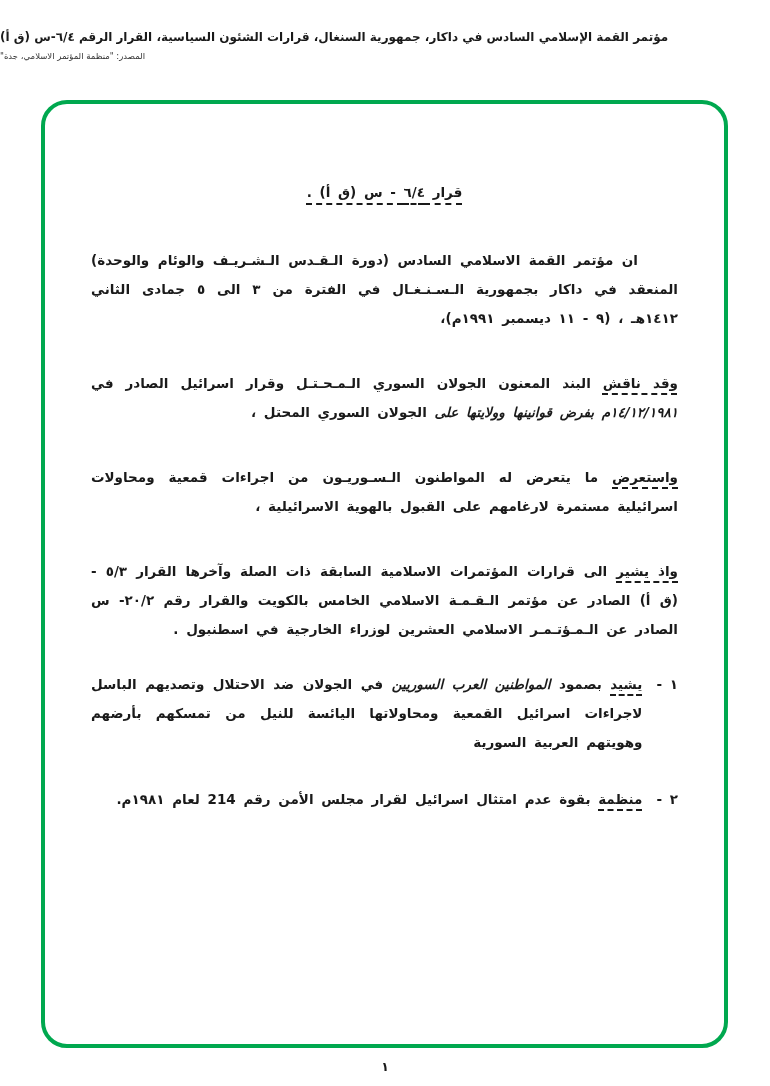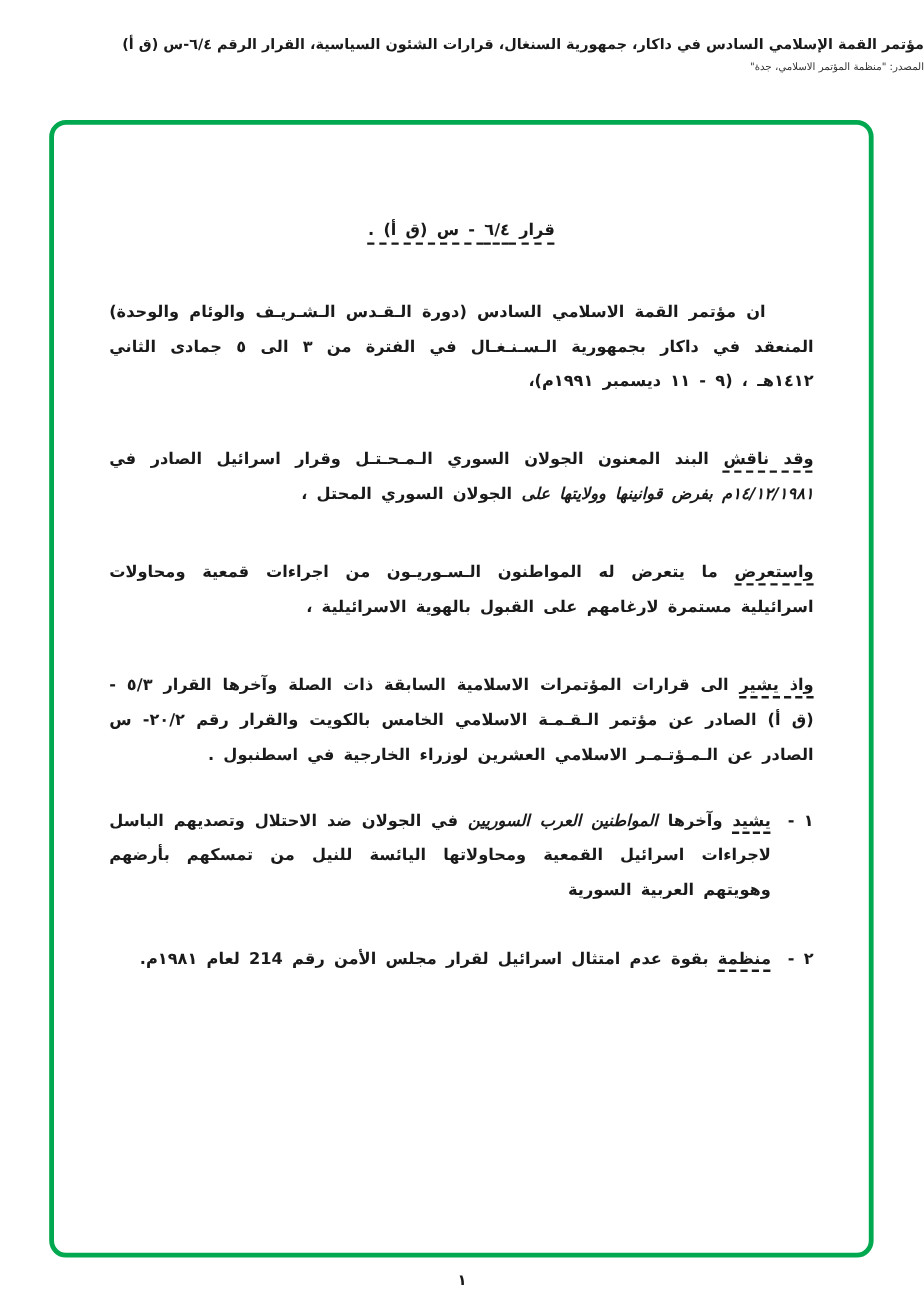--- a/index.html
+++ b/index.html
@@ -7,31 +7,31 @@
     width: 770px; height: 1086px;
     background: #ffffff;
     font-family: "DejaVu Sans", sans-serif;
     color: #1a1a1a;
   }
   body { position: relative; overflow: hidden; }
 
   
   .top-header {
     position: absolute; top: 30px; left: 0; right: 0;
-    text-align: right; direction: rtl;
+    text-align: left; direction: rtl;
   }
   .header-citation { font-size: 12px; font-weight: bold; letter-spacing: 0; }
   .header-source { font-size: 8.5px; margin-top: 7px; color: #333; }
 
   
   .green-frame {
     position: absolute; left: 41px; top: 100px;
     width: 687px; height: 948px;
     border: 4px solid var(--frame-green, #00a84f);
-    border-radius: 14px;
+    border-radius: 26px;
     overflow: hidden;
     background: #ffffff;
   }
 
   .content {
     direction: rtl;
     padding: 70px 46px 0 46px;
     font-size: 13.5px;
     font-weight: bold;
     line-height: 29px;
@@ -92,21 +92,21 @@
 
       <p class="para"><span class="lead">واستعرض</span><span> ما يتعرض له المواطنون الـسـوريـون من اجراءات قمعية ومحاولات اسرائيلية مستمرة لارغامهم على القبول بالهوية الاسرائيلية ،</span></p>
 
       <p class="para"><span class="lead">واذ يشير</span><span> الى قرارات المؤتمرات الاسلامية السابقة ذات الصلة وآخرها القرار ٥/٣ - (ق أ) الصادر عن مؤتمر الـقـمـة الاسلامي الخامس بالكويت والقرار رقم ٢٠/٢- س الصادر عن الـمـؤتـمـر الاسلامي العشرين لوزراء الخارجية في اسطنبول .</span></p>
 
 
       <div class="items">
 
         <div class="item">
           <span class="num">١ -</span>
-          <p class="text"><span class="lead">يشيد</span><span> وآخرها </span><span class="emph">المواطنين العرب السوريين</span><span> في الجولان ضد الاحتلال وتصديهم الباسل لاجراءات اسرائيل القمعية ومحاولاتها اليائسة للنيل من تمسكهم بأرضهم وهويتهم العربية السورية</span></p>
+          <p class="text"><span class="lead">يشيد</span><span> بصمود </span><span class="emph">المواطنين العرب السوريين</span><span> في الجولان ضد الاحتلال وتصديهم الباسل لاجراءات اسرائيل القمعية ومحاولاتها اليائسة للنيل من تمسكهم بأرضهم وهويتهم العربية السورية</span></p>
         </div>
 
         <div class="item">
           <span class="num">٢ -</span>
           <p class="text"><span class="lead">منظمة</span><span> بقوة عدم امتثال اسرائيل لقرار مجلس الأمن رقم 214 لعام ١٩٨١م.</span></p>
         </div>
 
       </div>
 
     </div>

